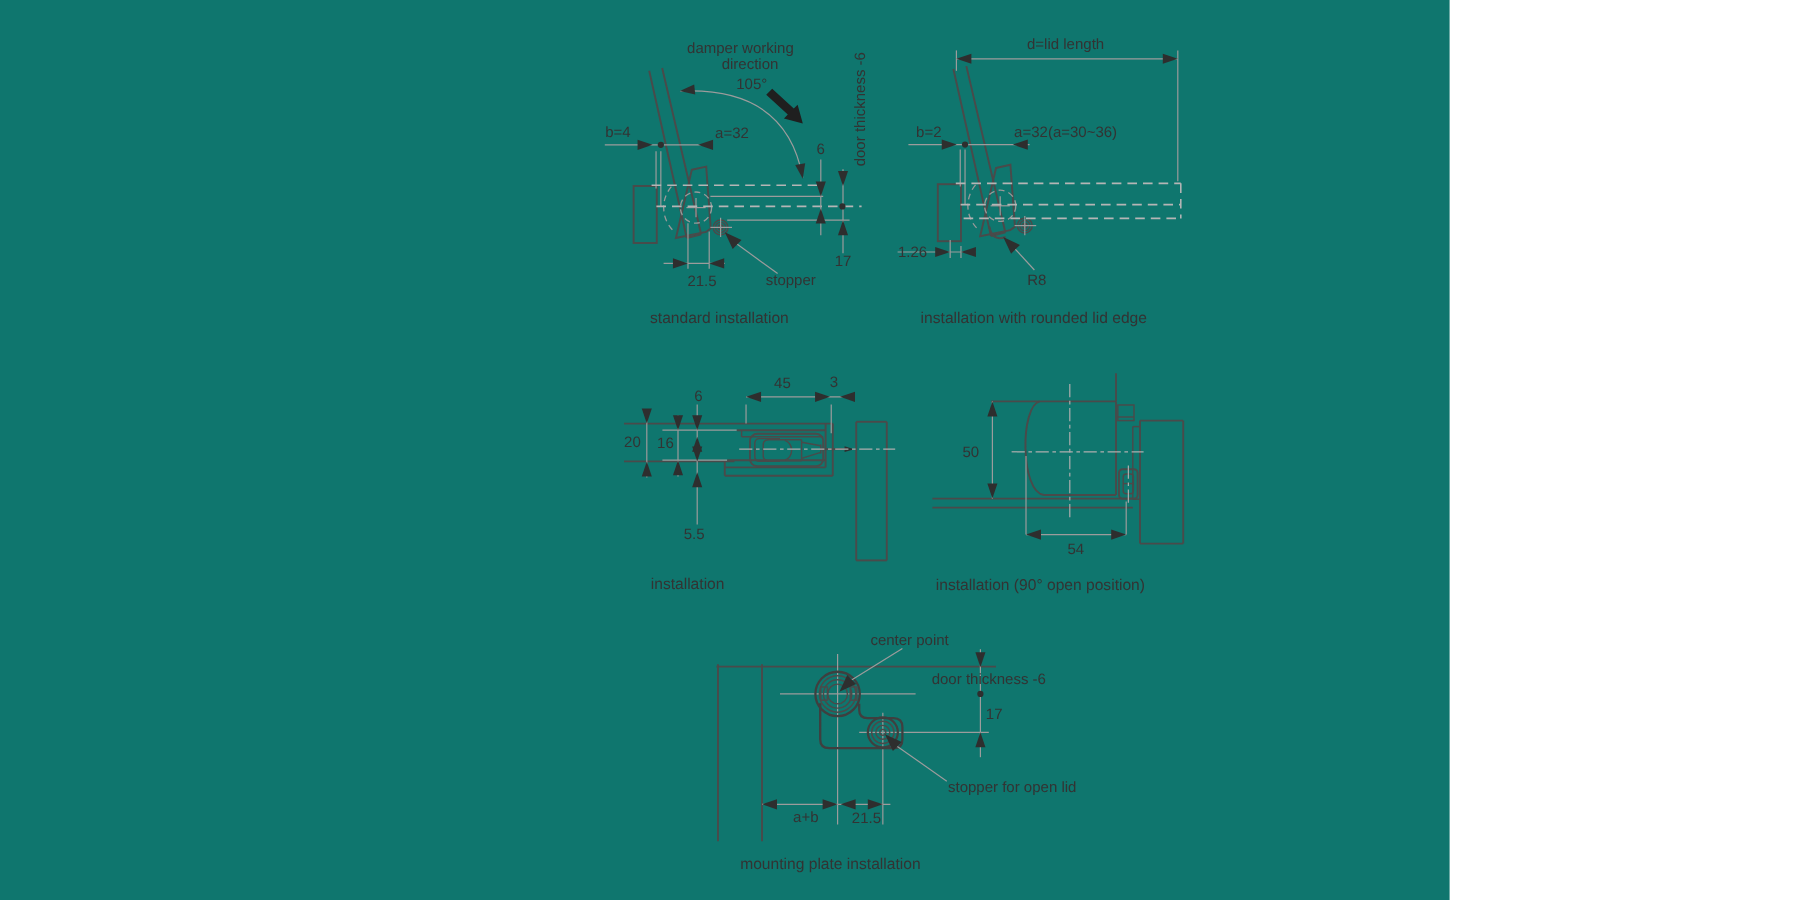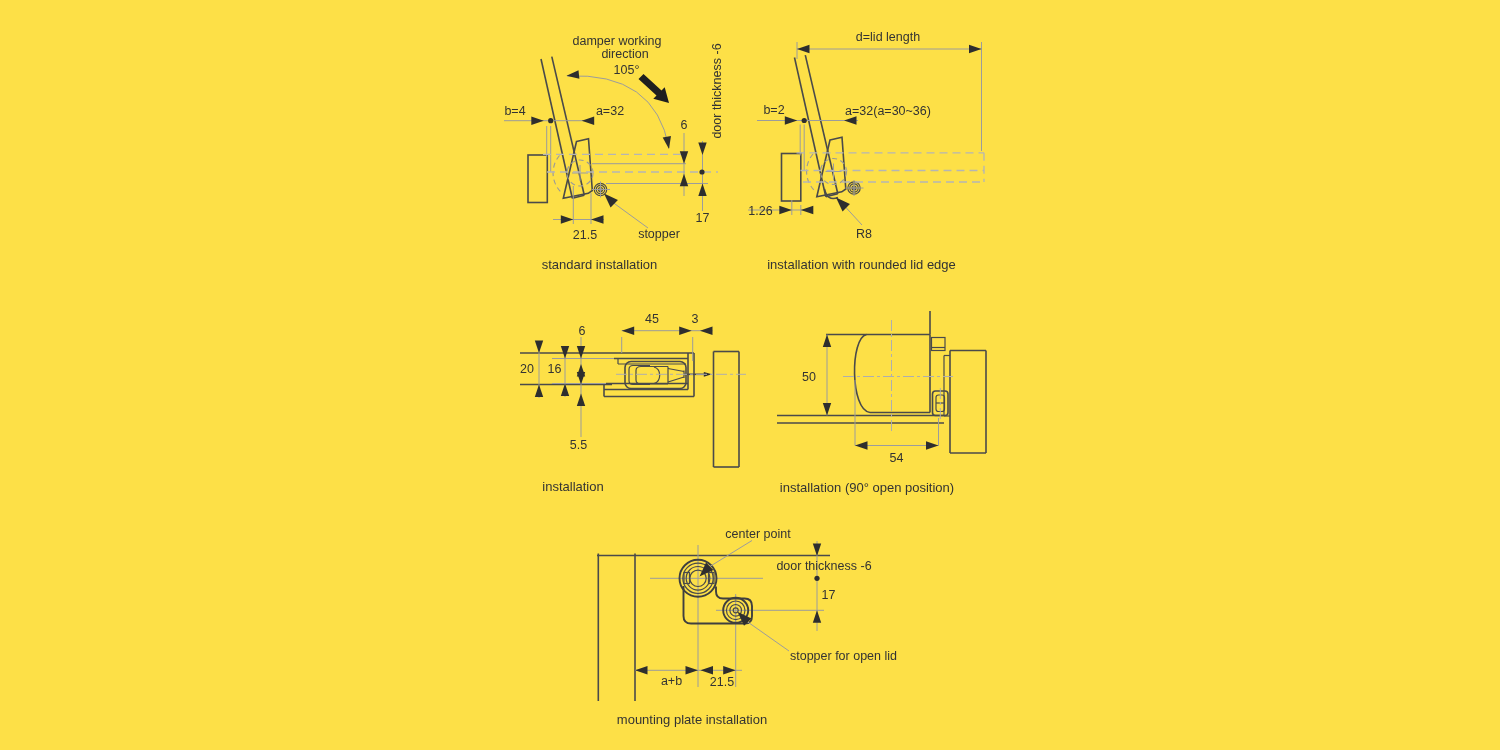--- a/index.html
+++ b/index.html
@@ -1,16 +1,16 @@
 <!DOCTYPE html>
 <html><head>
 <meta charset="utf-8">
 <style>
   html,body{margin:0;padding:0;background:#fff;}
-  .sheet{position:relative;width:1500px;height:750px;background:#fde047;overflow:hidden;}
+  .sheet{position:relative;width:1208px;height:750px;background:#0f766e;overflow:hidden;}
   svg{display:block;}
   text{font-family:"Liberation Sans",sans-serif;font-size:12.5px;fill:#333;dominant-baseline:central;text-anchor:middle;}
   .cap{font-size:13px;}
   .o{stroke:#4a4a4a;stroke-width:1.6;fill:none;stroke-linecap:butt;}
   .o1{stroke:#4a4a4a;stroke-width:1.2;fill:none;}
   .o2{stroke:#3f3f3f;stroke-width:1.9;fill:none;}
   .t{stroke:#9c9c9c;stroke-width:1;fill:none;}
   .dsh{stroke:#b5b5b5;stroke-width:1.3;fill:none;stroke-dasharray:8 5;}
   .dc{stroke:#999;stroke-width:1.1;fill:none;stroke-dasharray:5 3.5;}
   .cl{stroke:#aeaeae;stroke-width:1;fill:none;stroke-dasharray:11 3 3 3;}

